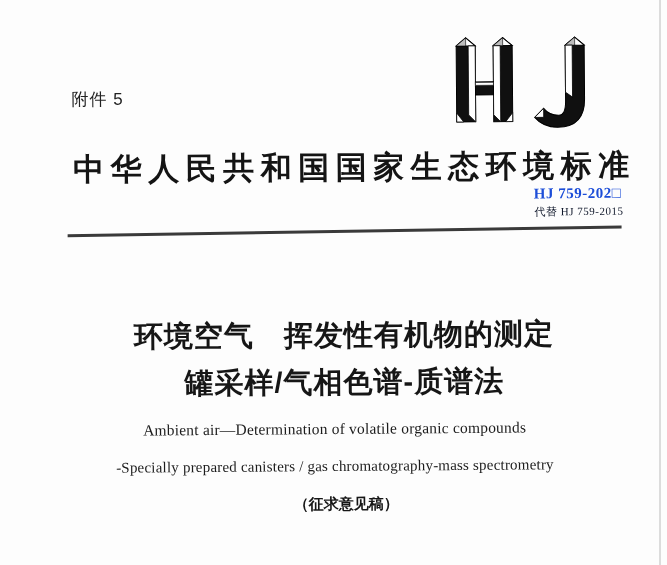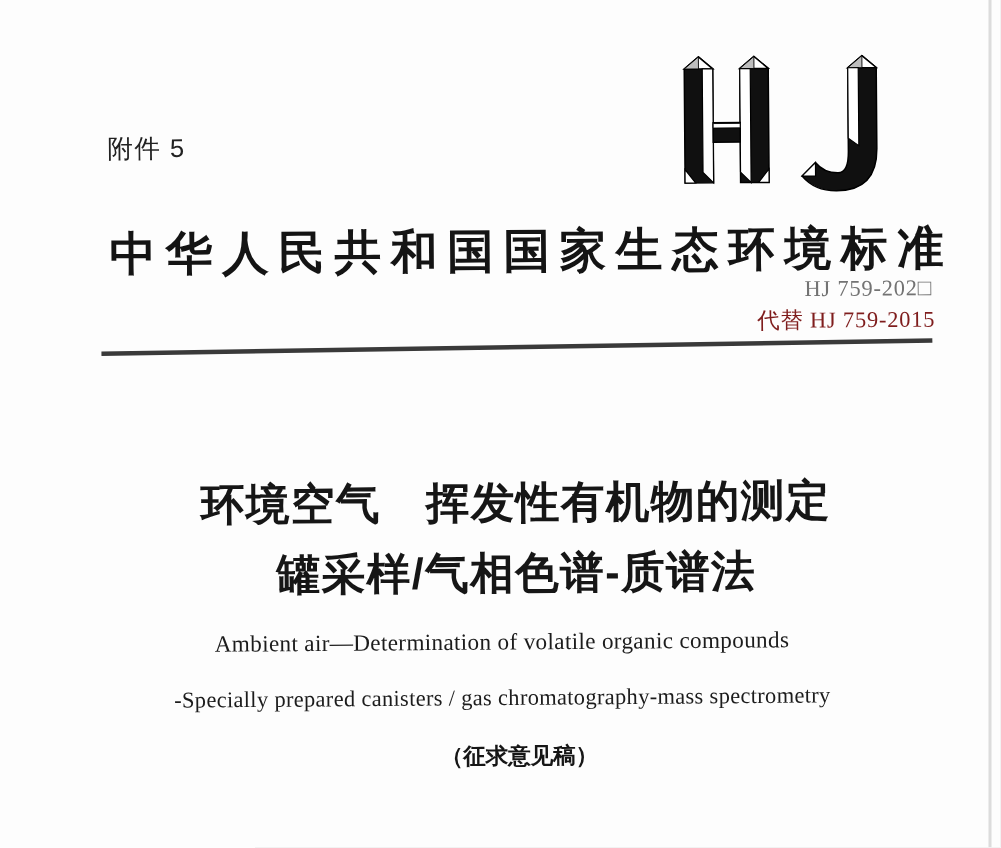--- a/index.html
+++ b/index.html
@@ -20,25 +20,25 @@
   .logo{position:absolute;left:454px;top:32px;width:134px;height:102px;}
   .logo svg{display:block;width:100%;height:100%;}
   .sr{position:absolute;width:1px;height:1px;overflow:hidden;clip:rect(0 0 0 0);white-space:nowrap;}
   .std-title{
     position:absolute;left:74px;top:147px;
     font-size:31px;font-weight:600;letter-spacing:6.5px;
     white-space:nowrap;color:#141414;
   }
   .std-num{
     position:absolute;right:45px;top:187px;
-    font-size:15px;font-weight:400;letter-spacing:0.5px;text-align:right;color:#737373;
+    font-size:15px;font-weight:700;letter-spacing:0.5px;text-align:right;color:#1d4ed8;
   }
   .replaces{
     position:absolute;right:43px;top:206px;
-    font-size:15px;letter-spacing:0.5px;text-align:right;color:#7f1d1d;
+    font-size:11px;letter-spacing:0.5px;text-align:right;color:#0f172a;
   }
   .rule{
     position:absolute;left:68px;top:230px;width:554px;height:2.5px;
     background:#3a3a3a;transform:rotate(-0.45deg);
   }
   .cn1,.cn2{
     position:absolute;left:0;width:100%;text-align:center;
     font-family:"Liberation Sans","DejaVu Sans",sans-serif;
     font-weight:700;font-size:29px;letter-spacing:1px;color:#161616;
     transform:translateX(10px);white-space:nowrap;

